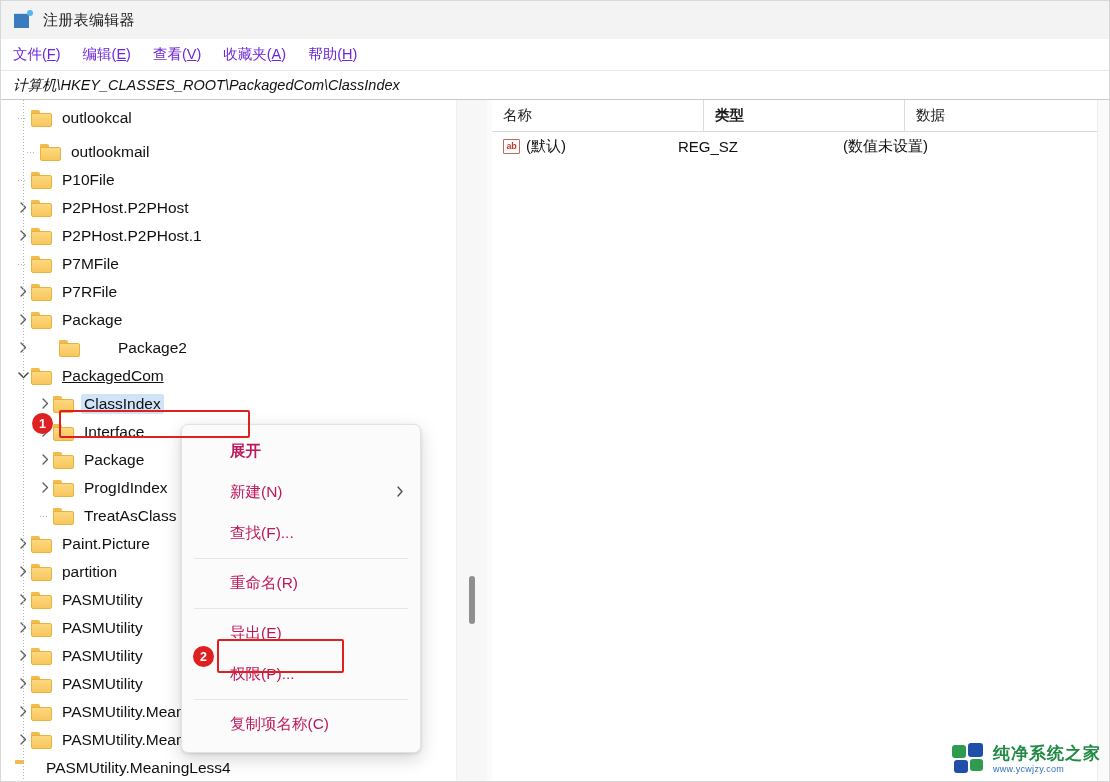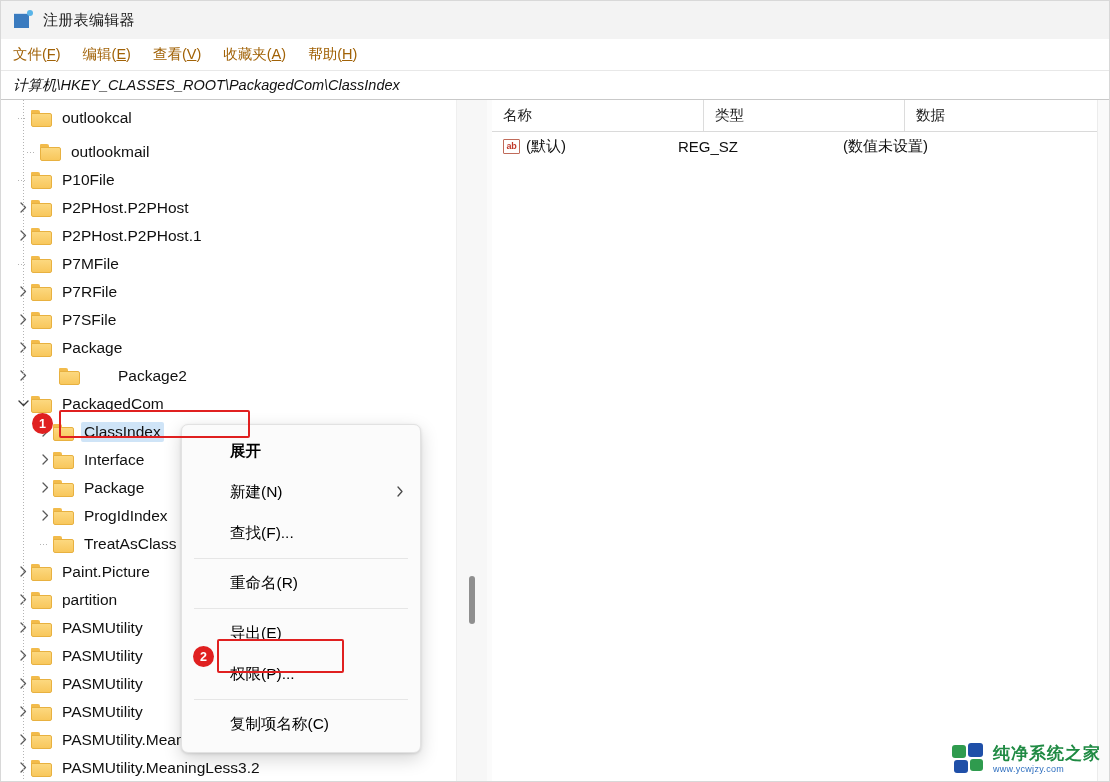--- a/index.html
+++ b/index.html
@@ -69,21 +69,21 @@
     height: 32px;
     background: #ffffff;
     display: flex;
     align-items: center;
     padding-left: 12px;
     box-sizing: border-box;
     border-bottom: 1px solid #e8e8e8;
   }
   .menu-item {
     font-size: 14.5px;
-    color: #a16207;
+    color: #6d28d9;
     margin-right: 22px;
     cursor: default;
     white-space: nowrap;
   }
   .menu-item u { text-decoration: underline; }
 
   
   .addressbar {
     position: absolute;
     left: 0; top: 70px;
@@ -237,21 +237,21 @@
     padding: 6px 0 7px 0;
     z-index: 20;
     box-sizing: border-box;
   }
   .ctx-item {
     height: 41px;
     display: flex;
     align-items: center;
     padding: 0 14px 0 48px;
     font-size: 15.5px;
-    color: #000000;
+    color: #be185d;
     white-space: nowrap;
     cursor: default;
     position: relative;
   }
   .ctx-item.bold { font-weight: bold; }
   .ctx-sep {
     height: 1px;
     background: #e6e6e6;
     margin: 4px 12px;
   }
@@ -277,21 +277,21 @@
   .col {
     position: relative;
     padding-left: 11px;
     box-sizing: border-box;
     height: 31px;
     display: flex;
     align-items: center;
   }
   .col + .col { border-left: 1px solid #dcdcdc; }
   .col-name { width: 175px; }
-  .col-type { width: 165px; }
+  .col-type { width: 165px; font-weight: bold; }
   .col-data { flex: 1; }
   .list-row {
     display: flex;
     height: 28px;
     align-items: flex-end;
     font-size: 15px;
     color: #101010;
     cursor: default;
   }
   .cell {
@@ -475,30 +475,20 @@
         </div>
         <div class="tree-row" style="padding-left: 14px;">
           <div class="chev"><svg width="9" height="11" viewBox="0 0 9 11">
               <path d="M2 1 L6.5 5.5 L2 10" fill="none" stroke="#5a5a5a" stroke-width="1.3" stroke-linecap="round" stroke-linejoin="round"></path>
             </svg></div>
           <div class="folder">
             <div class="tab"></div>
             <div class="body"></div>
           </div>
           <div class="label-wrap">P7RFile</div>
-        </div>
-        <div class="tree-row" style="padding-left: 14px;">
-          <div class="chev"><svg width="9" height="11" viewBox="0 0 9 11">
-              <path d="M2 1 L6.5 5.5 L2 10" fill="none" stroke="#5a5a5a" stroke-width="1.3" stroke-linecap="round" stroke-linejoin="round"></path>
-            </svg></div>
-          <div class="folder">
-            <div class="tab"></div>
-            <div class="body"></div>
-          </div>
-          <div class="label-wrap">P7SFile</div>
         </div>
         <div class="tree-row" style="padding-left: 14px;">
           <div class="chev"><svg width="9" height="11" viewBox="0 0 9 11">
               <path d="M2 1 L6.5 5.5 L2 10" fill="none" stroke="#5a5a5a" stroke-width="1.3" stroke-linecap="round" stroke-linejoin="round"></path>
             </svg></div>
           <div class="folder">
             <div class="tab"></div>
             <div class="body"></div>
           </div>
           <div class="label-wrap">Package</div>

